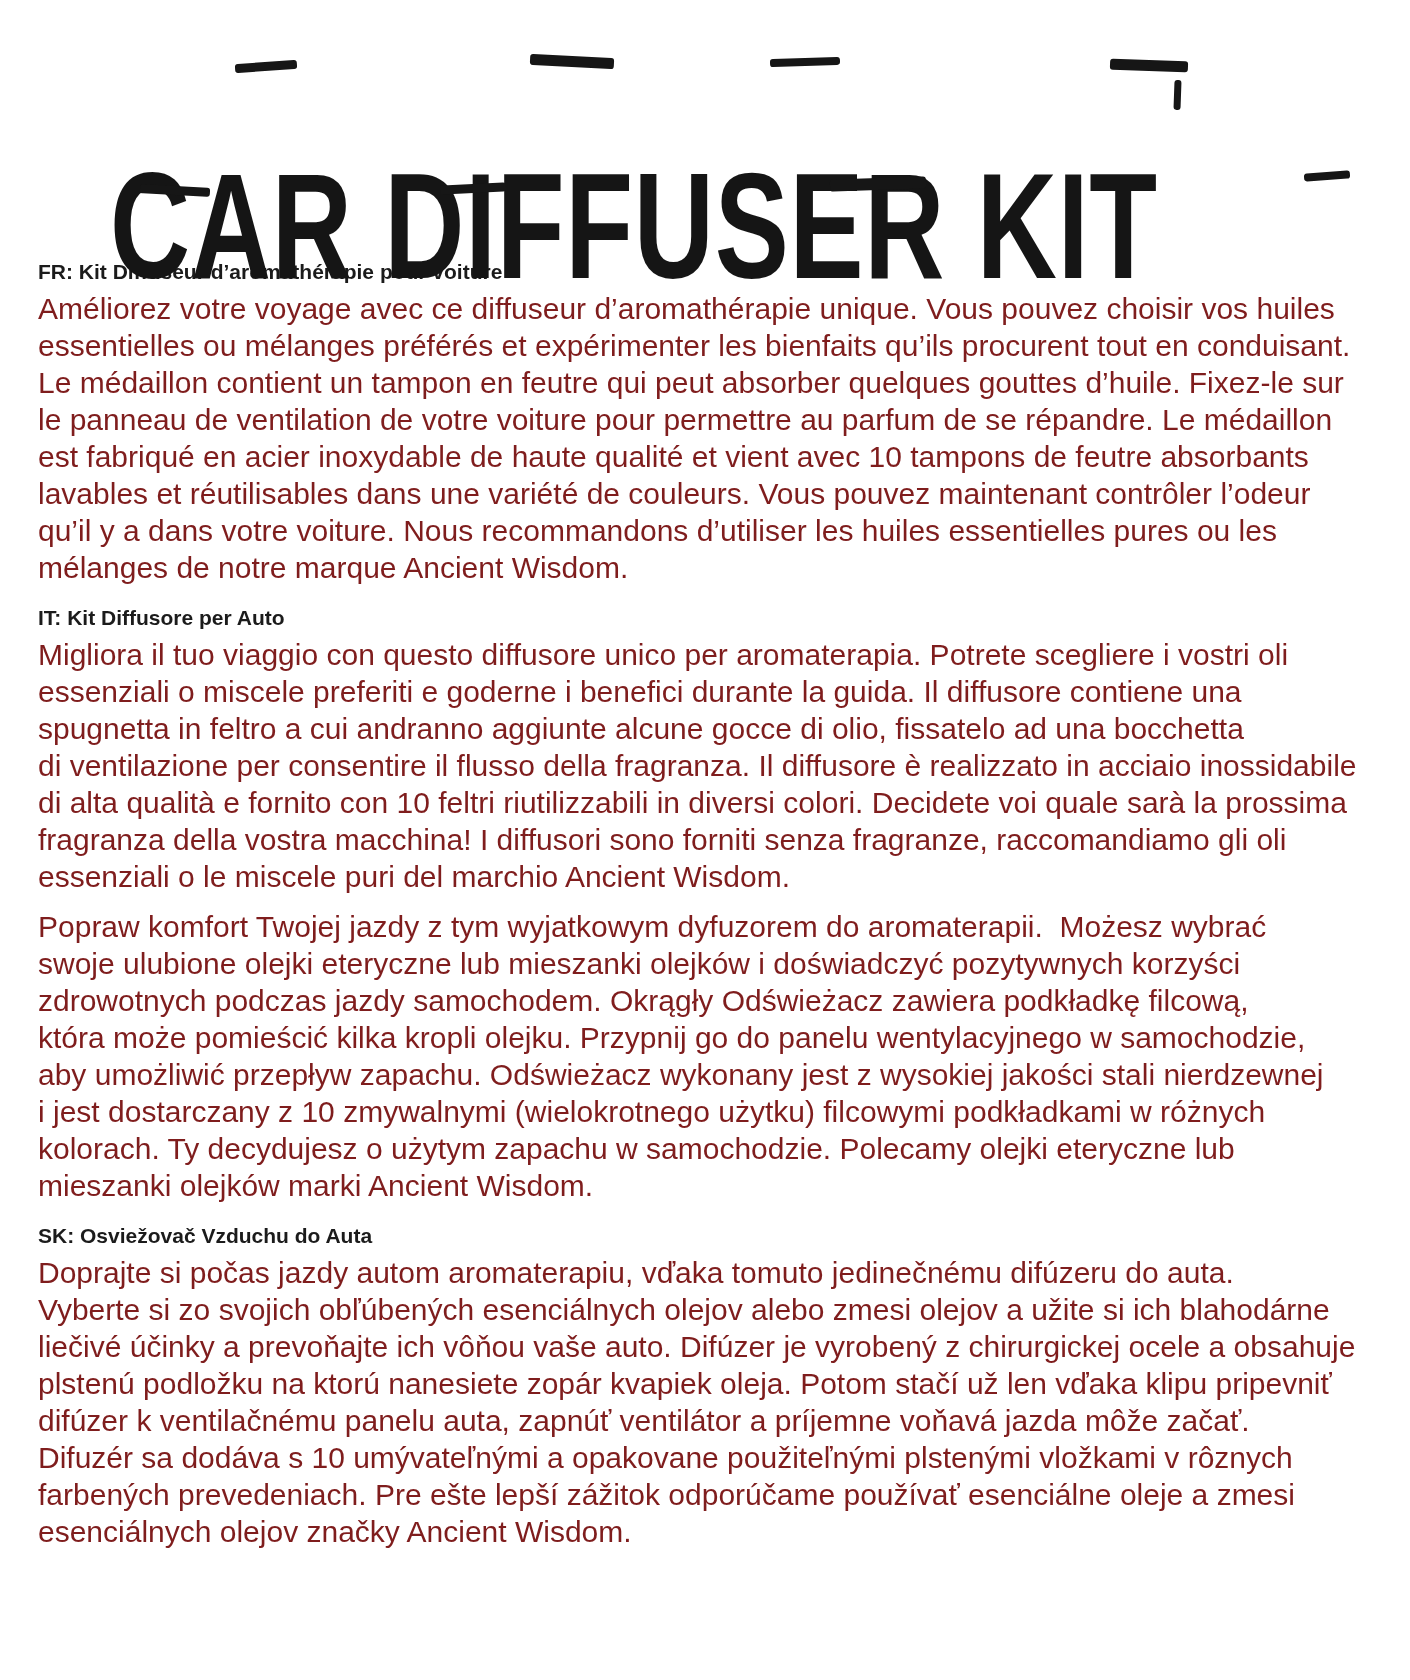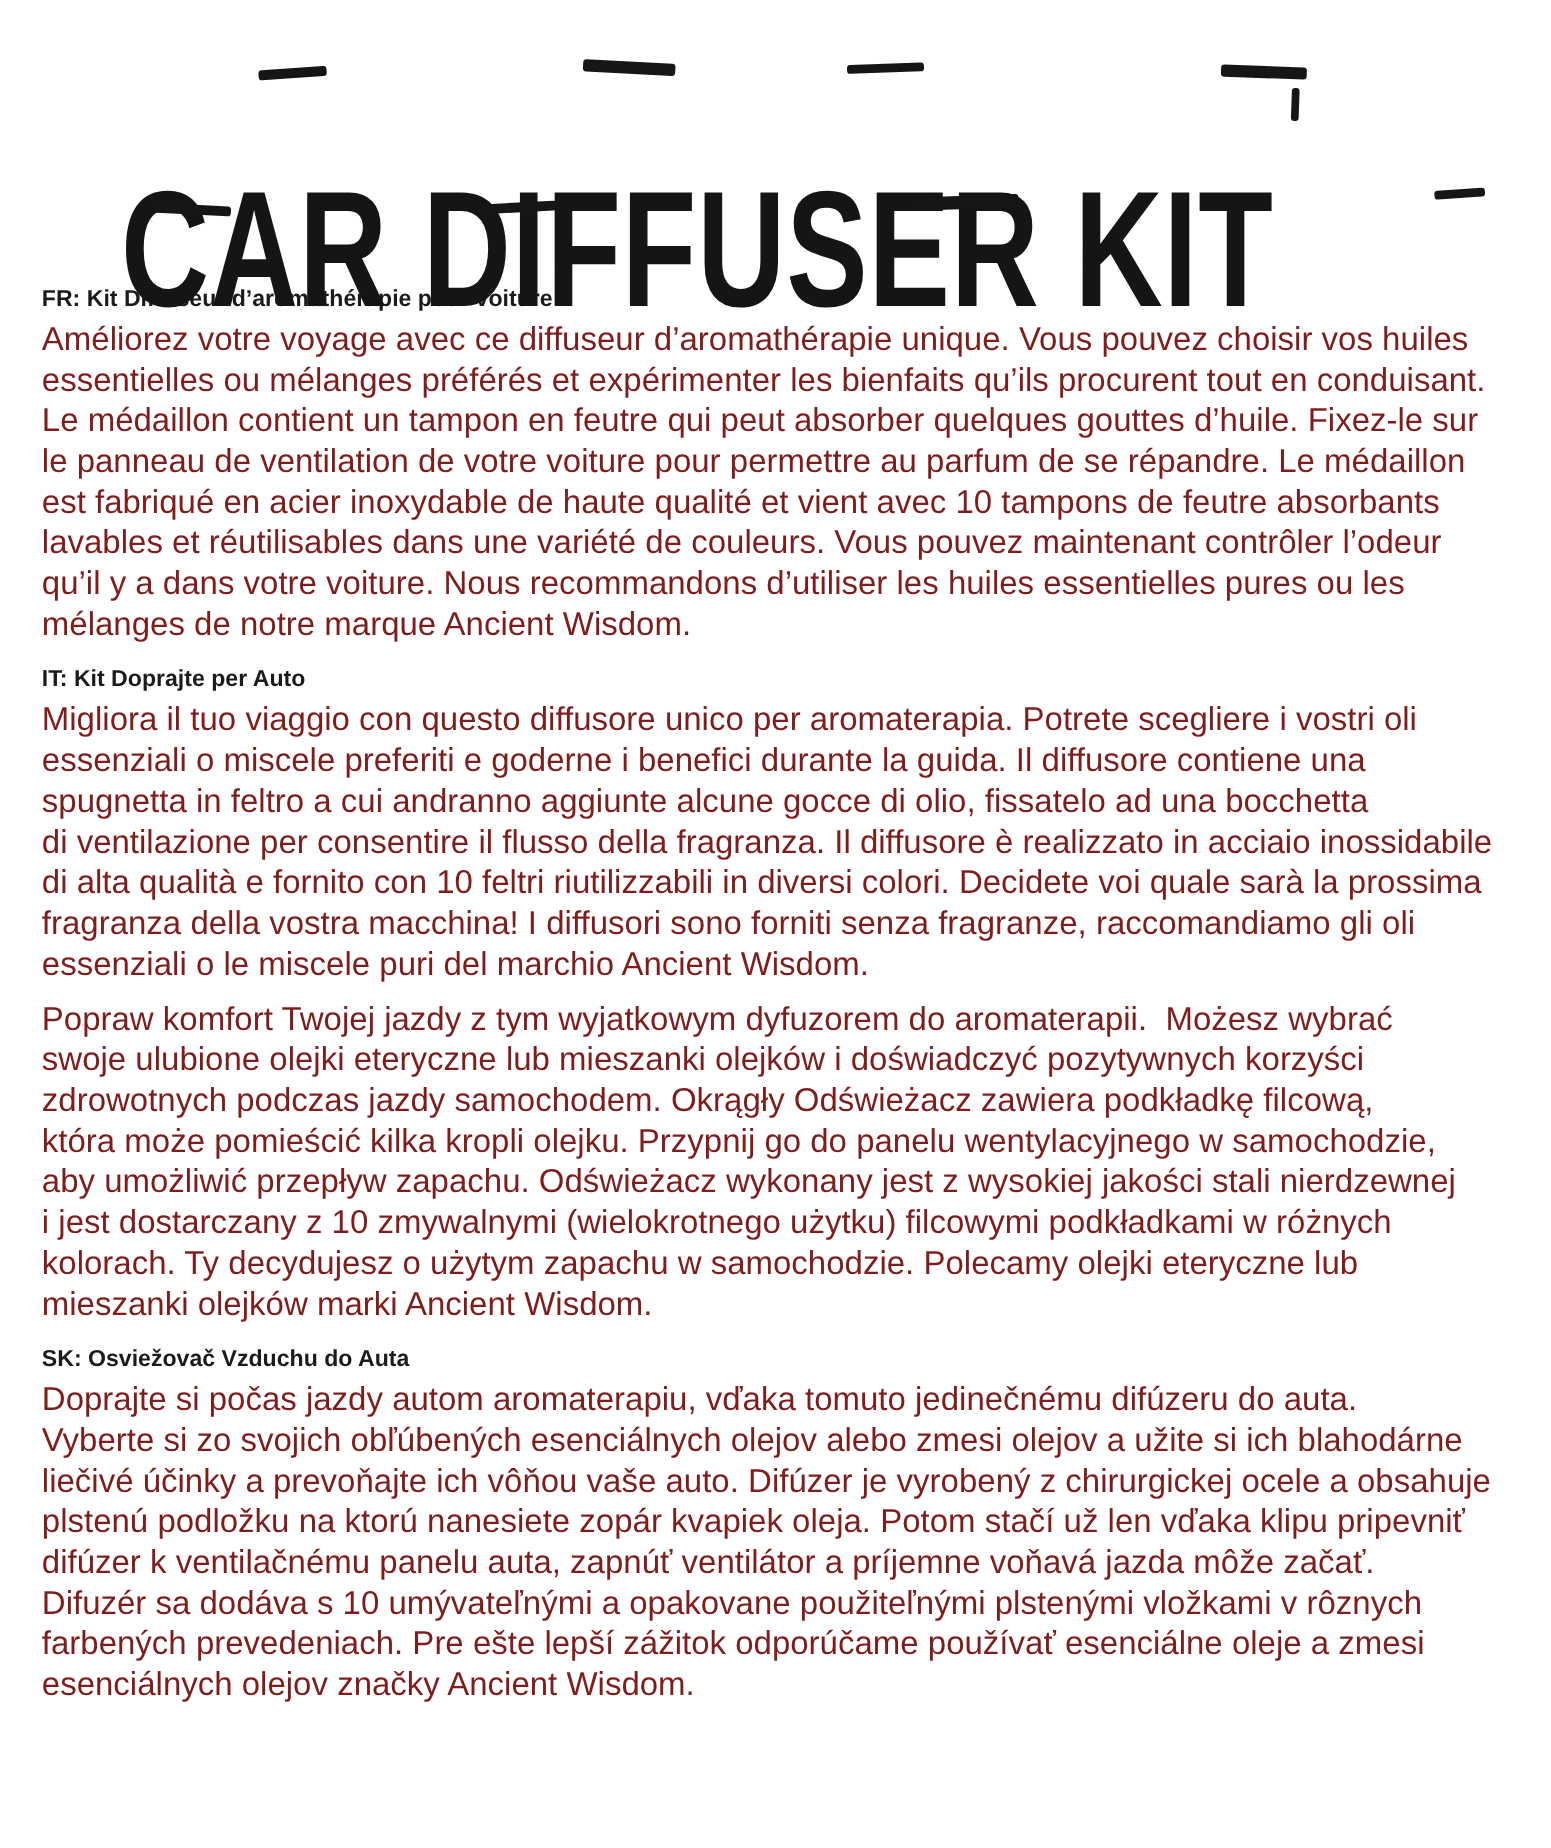--- a/index.html
+++ b/index.html
@@ -86,21 +86,21 @@
 essentielles ou mélanges préférés et expérimenter les bienfaits qu’ils procurent tout en conduisant.
 Le médaillon contient un tampon en feutre qui peut absorber quelques gouttes d’huile. Fixez-le sur
 le panneau de ventilation de votre voiture pour permettre au parfum de se répandre. Le médaillon
 est fabriqué en acier inoxydable de haute qualité et vient avec 10 tampons de feutre absorbants
 lavables et réutilisables dans une variété de couleurs. Vous pouvez maintenant contrôler l’odeur
 qu’il y a dans votre voiture. Nous recommandons d’utiliser les huiles essentielles pures ou les
 mélanges de notre marque Ancient Wisdom.</p>
   </section>
 
   <section class="section">
-    <h2 class="section-heading">IT: Kit Doprajte per Auto</h2>
+    <h2 class="section-heading">IT: Kit Diffusore per Auto</h2>
     <p class="section-body">Migliora il tuo viaggio con questo diffusore unico per aromaterapia. Potrete scegliere i vostri oli
 essenziali o miscele preferiti e goderne i benefici durante la guida. Il diffusore contiene una
 spugnetta in feltro a cui andranno aggiunte alcune gocce di olio, fissatelo ad una bocchetta
 di ventilazione per consentire il flusso della fragranza. Il diffusore è realizzato in acciaio inossidabile
 di alta qualità e fornito con 10 feltri riutilizzabili in diversi colori. Decidete voi quale sarà la prossima
 fragranza della vostra macchina! I diffusori sono forniti senza fragranze, raccomandiamo gli oli
 essenziali o le miscele puri del marchio Ancient Wisdom.</p>
   </section>
 
   <section class="section">

